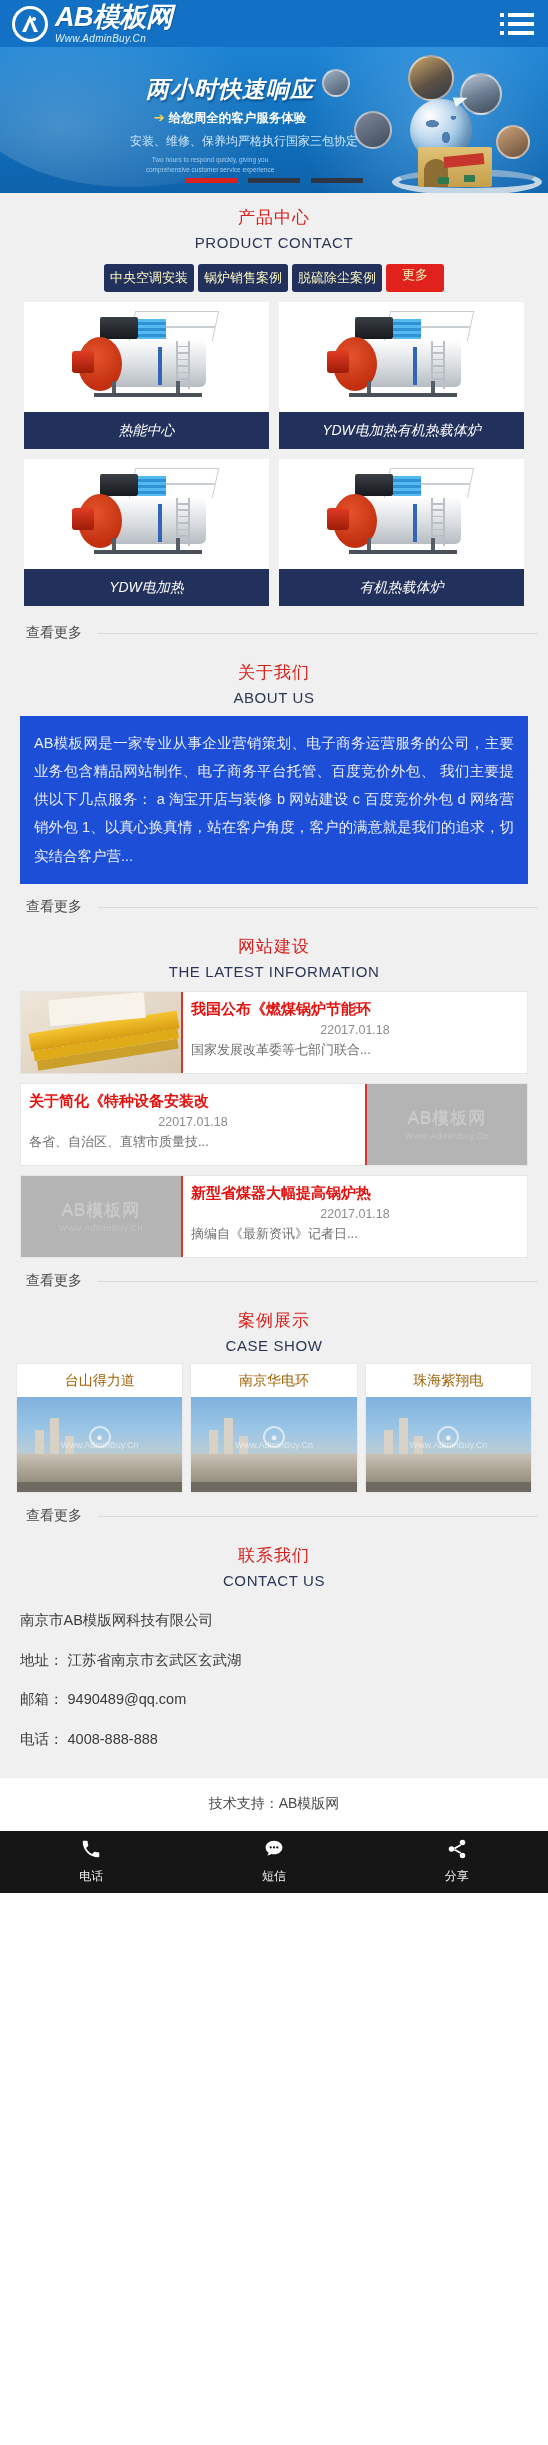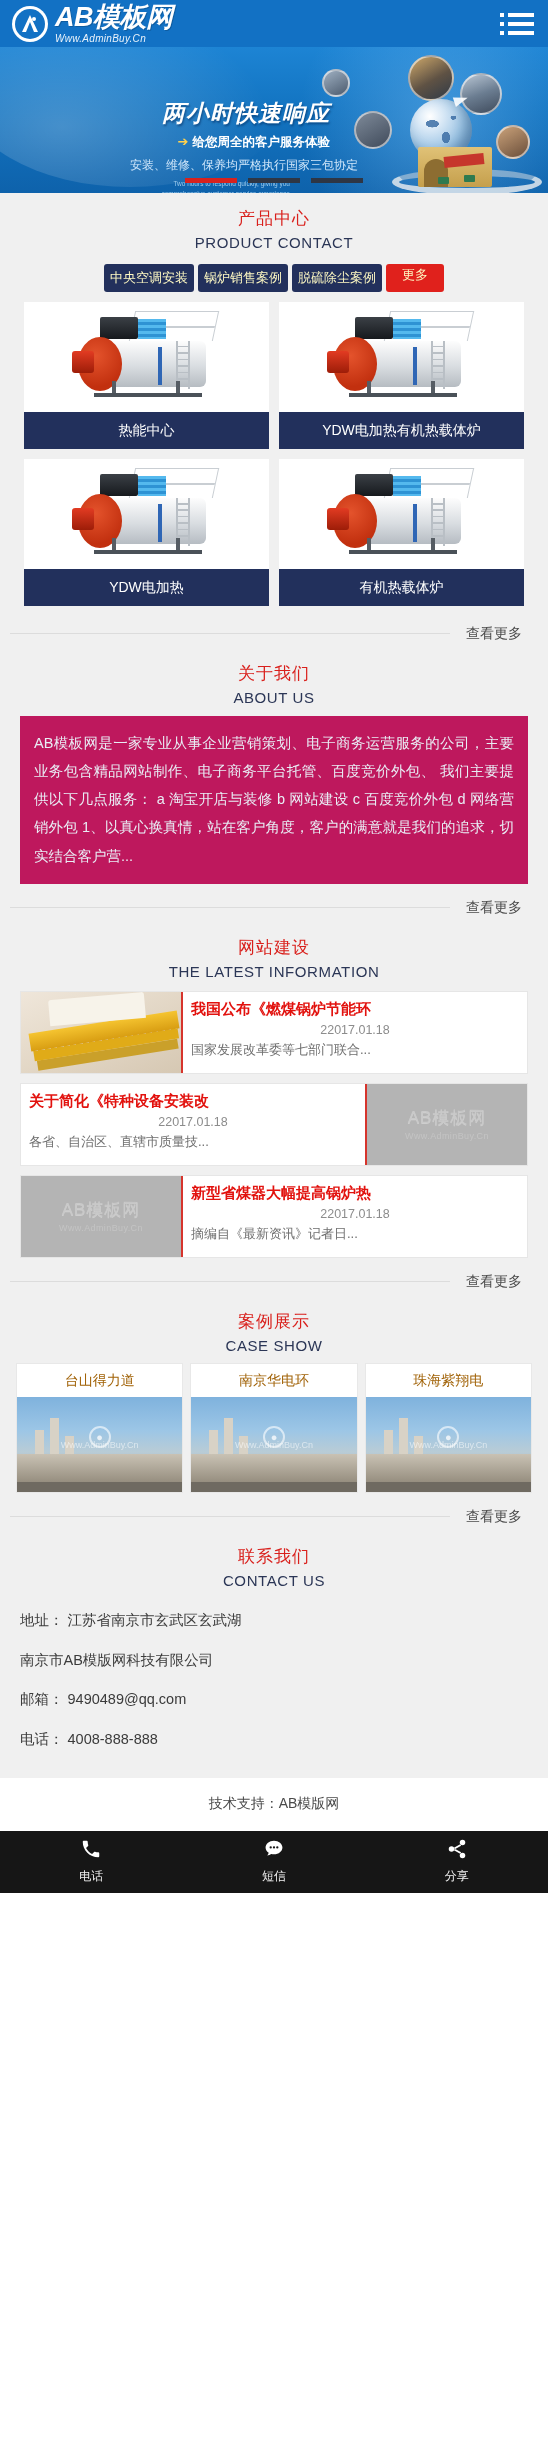--- a/index.html
+++ b/index.html
@@ -56,21 +56,21 @@
     position: absolute; left: -40px; top: -60px;
     width: 340px; height: 200px;
     border-radius: 50%;
     background: radial-gradient(ellipse at 30% 70%, rgba(255,255,255,.22), rgba(255,255,255,0) 62%);
   }
   .banner .glow {
     position: absolute; right: -20px; top: -30px; width: 320px; height: 200px;
     background: radial-gradient(circle at 60% 50%, rgba(120,190,245,.45), rgba(255,255,255,0) 65%);
   }
   .banner-copy {
-    position: absolute; left: 130px; top: 27px; width: 200px; text-align: right; margin-top: 24px;
+    position: absolute; left: 130px; top: 27px; width: 200px; text-align: center;
   }
   .banner-h1 {
     font-size: 23px; font-weight: bold; color: #ffffff; font-style: italic;
     letter-spacing: 1px; text-shadow: 1px 2px 2px rgba(0,40,90,.5);
     white-space: nowrap;
   }
   .banner-h2 {
     margin-top: 5px; font-size: 12.5px; font-weight: bold; color: #ffffff;
     white-space: nowrap;
   }
@@ -147,21 +147,21 @@
     position: absolute; bottom: 10px; left: 0; right: 0;
     display: flex; justify-content: center; gap: 11px;
   }
   .dot-ind { width: 52px; height: 5px; background: #2e3645; }
   .dot-ind.active { background: #d7221e; }
 
   
   .section { background: #f0f0f0; padding: 0 0 2px; }
   .sec-title { text-align: center; padding: 14px 0 4px; }
   .sec-cn {
-    font-size: 17px; color: #d9201c; letter-spacing: 1px; line-height: 1.4;
+    font-size: 17px; color: #d9201c; letter-spacing: 1px; line-height: 1.4; font-family: Liberation Mono, monospace;
   }
   .sec-en {
     font-size: 15px; color: #2b3656; letter-spacing: .6px; line-height: 1.5;
     margin-top: 1px;
   }
 
   
   .tabs {
     display: flex; justify-content: center; align-items: stretch;
     gap: 4px; padding: 6px 8px 10px;
@@ -227,40 +227,40 @@
   .boiler .ladder {
     position:absolute; left:104px; top:30px; width:14px; height:48px;
     border-left:2px solid #b9bfc5; border-right:2px solid #b9bfc5;
     background: repeating-linear-gradient(180deg, transparent 0 5px, #b9bfc5 5px 6.5px);
   }
   .boiler .pipe {
     position:absolute; left:86px; top:36px; width:4px; height:38px; background:#2f66b5;
   }
   .pname {
     background: #22305c; color: #fff; text-align: center;
-    font-size: 14px; padding: 9px 4px; line-height: 1.35;
+    font-size: 14px; padding: 9px 4px; line-height: 1.35; font-style: italic;
   }
   .pname.tall { white-space: normal; }
 
   
   .more-row {
-    position: relative; text-align: right; margin: 14px 10px 6px; height: 18px;
+    position: relative; text-align: left; margin: 14px 10px 6px; height: 18px; font-family: Liberation Mono, monospace;
   }
   .more-row::before {
     content:""; position: absolute; left: 0; right: 0; top: 50%;
     border-top: 1px solid #dcdcdc;
   }
   .more-link {
     position: relative; display: inline-block; background: #f0f0f0;
     padding: 0 16px; font-size: 14px; color: #4a4a4a; cursor: pointer;
   }
 
   
   .about-box {
-    margin: 2px 20px 0; background: #be185d; color: #e9edf5;
+    margin: 2px 20px 0; background: #1d4ed8; color: #e9edf5;
     font-size: 14.5px; line-height: 1.95; padding: 13px 14px 14px;
     text-align: justify;
   }
 
   
   .news { padding: 4px 20px 0; }
   .news-item {
     display: flex; background: #fff; margin-bottom: 9px;
     border: 1px solid #e6e6e6; height: 83px; overflow: hidden;
   }
@@ -622,22 +622,22 @@
   <div class="more-row">
     <span class="more-link">查看更多</span>
   </div>
 
   <div class="sec-title">
     <div class="sec-cn">联系我们</div>
     <div class="sec-en">CONTACT US</div>
   </div>
 
   <div class="contact-list">
+    <div class="contact-line">南京市AB模版网科技有限公司</div>
     <div class="contact-line">地址： 江苏省南京市玄武区玄武湖</div>
-    <div class="contact-line">南京市AB模版网科技有限公司</div>
     <div class="contact-line">邮箱： 9490489@qq.com</div>
     <div class="contact-line">电话： 4008-888-888</div>
   </div>
 </div>
 
 <div class="support">技术支持：AB模版网</div>
 
 <div class="bottombar">
   <div class="bb-item">
     <span class="bb-icon">

